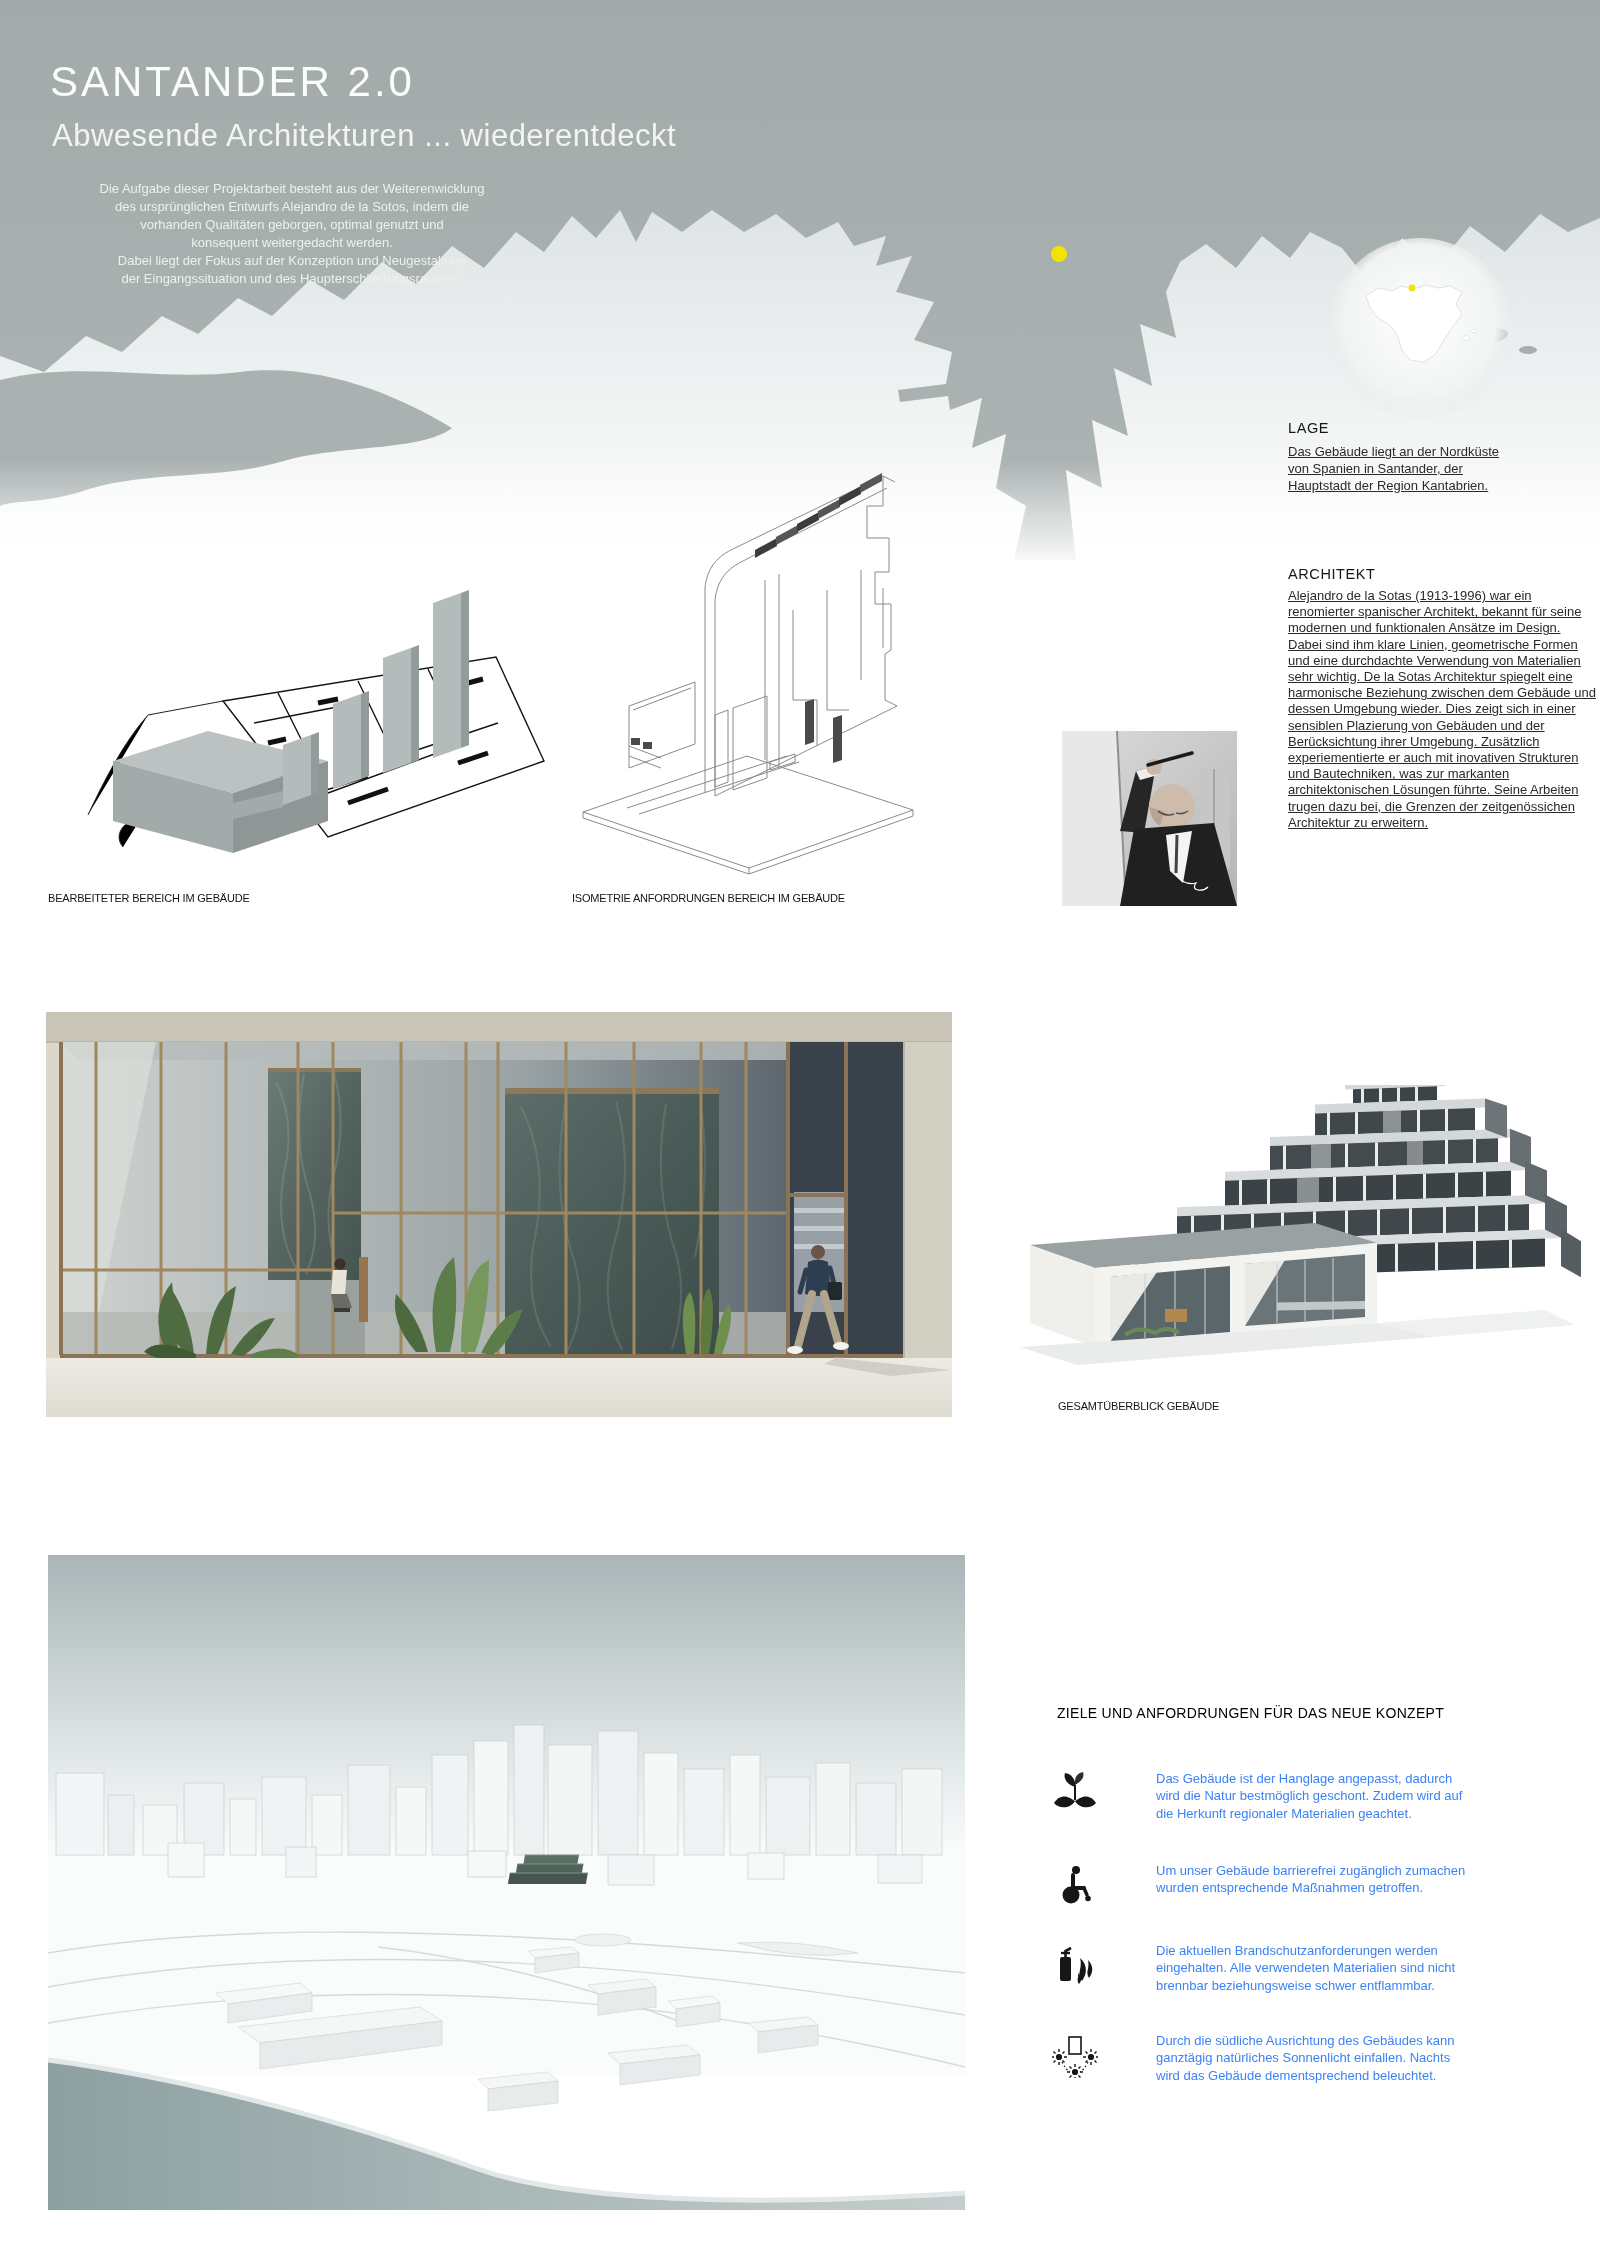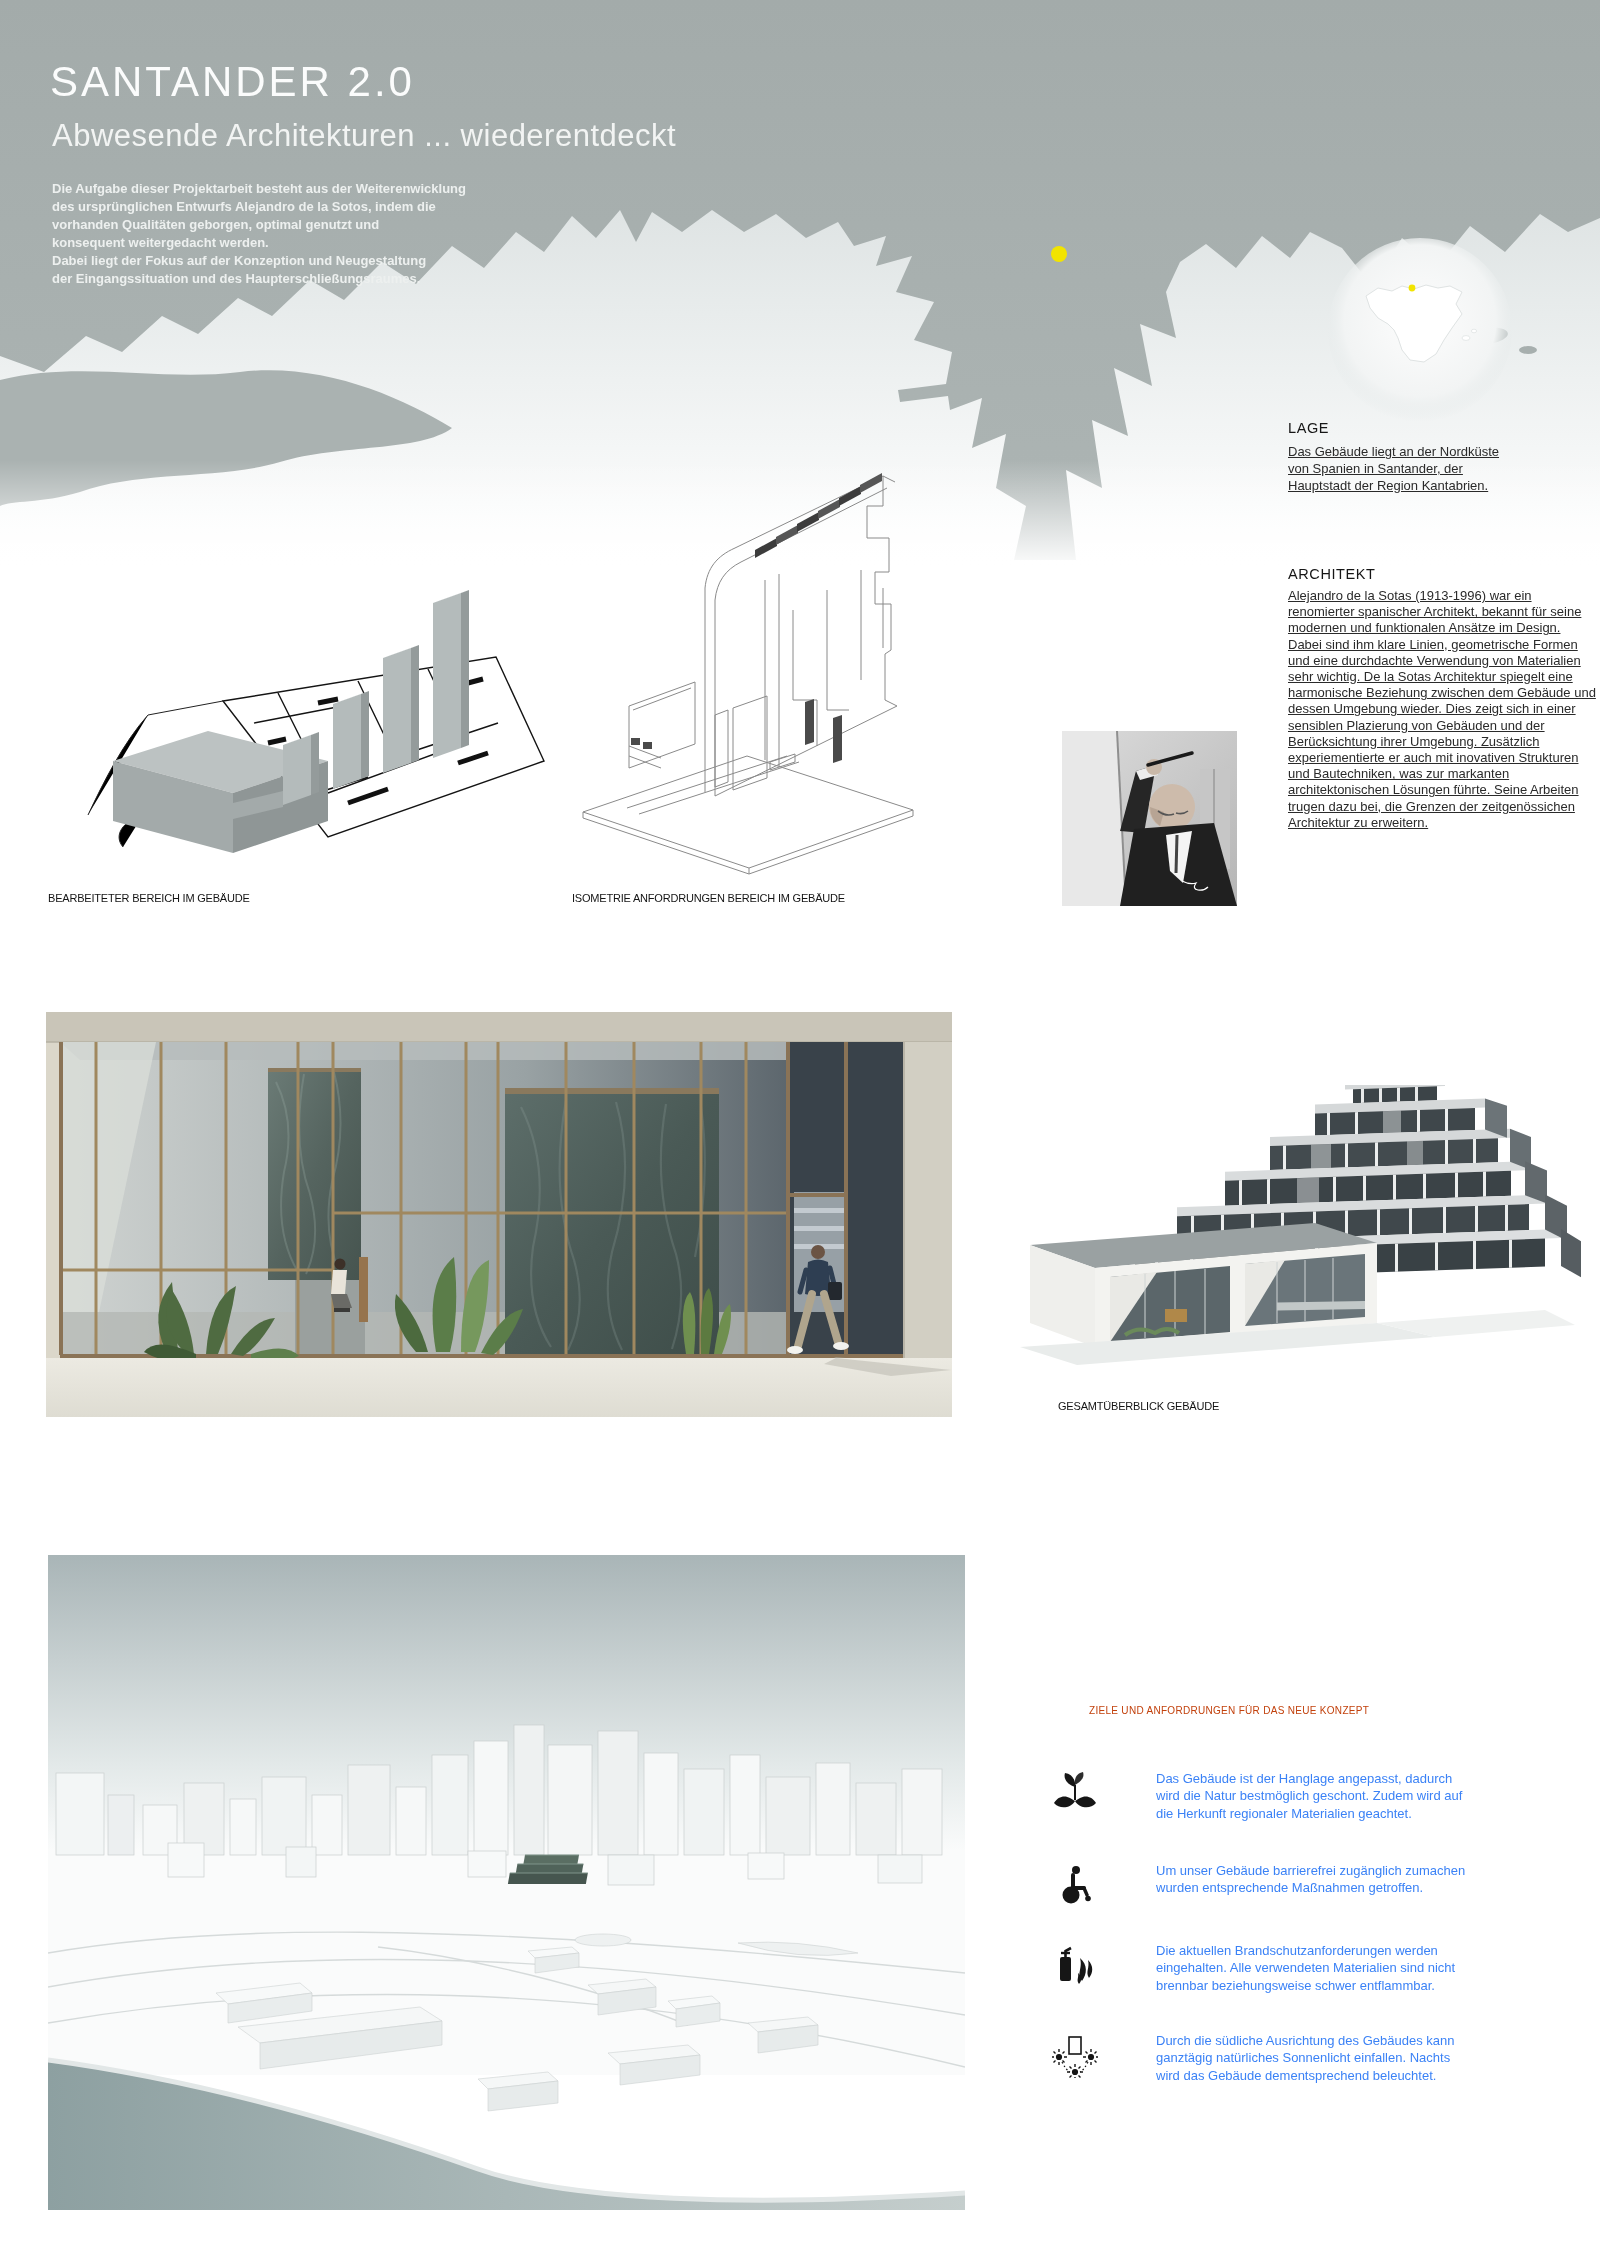--- a/index.html
+++ b/index.html
@@ -1,25 +1,25 @@
 <!DOCTYPE html>
 <html><head>
 <meta charset="utf-8">
 <style>
   html,body{margin:0;padding:0;background:#fff;}
   body{width:1600px;height:2263px;position:relative;overflow:hidden;
        font-family:"Liberation Sans",sans-serif;color:#1f1f1f;}
   .abs{position:absolute;}
   .title{font-size:42px;font-weight:300;letter-spacing:3px;color:#fbfcfc;}
   .subtitle{font-size:31px;font-weight:300;letter-spacing:.5px;color:#f2f4f3;}
-  .intro{font-size:13px;line-height:18px;color:#edf0ef;white-space:pre-line;font-weight:700;}
+  .intro{font-size:13px;line-height:18px;color:#edf0ef;white-space:pre-line;font-weight:400;text-align:center;}
   .sec-h{font-size:14.5px;letter-spacing:.6px;color:#161616;}
   .body-txt{font-size:13px;line-height:16.2px;color:#2a2a2a;white-space:pre-line;text-decoration:underline;}
   .caption{font-size:11px;letter-spacing:-.2px;color:#141414;white-space:nowrap;}
-  .ziele-h{font-size:10px;letter-spacing:.3px;color:#c2410c;white-space:nowrap;margin-left:32px;}
+  .ziele-h{font-size:14px;letter-spacing:.3px;color:#000000;white-space:nowrap;}
   .ziele-item{display:flex;align-items:flex-start;}
   .ziele-icon{width:104px;flex:0 0 104px;}
   .ziele-txt{width:315px;font-size:13px;line-height:17.4px;color:#3b82f6;}
   svg{display:block;}
 </style>
 </head>
 <body>
 
 <svg class="abs" style="left:0;top:0" width="1600" height="570" viewBox="0 0 1600 570">
   <defs>

